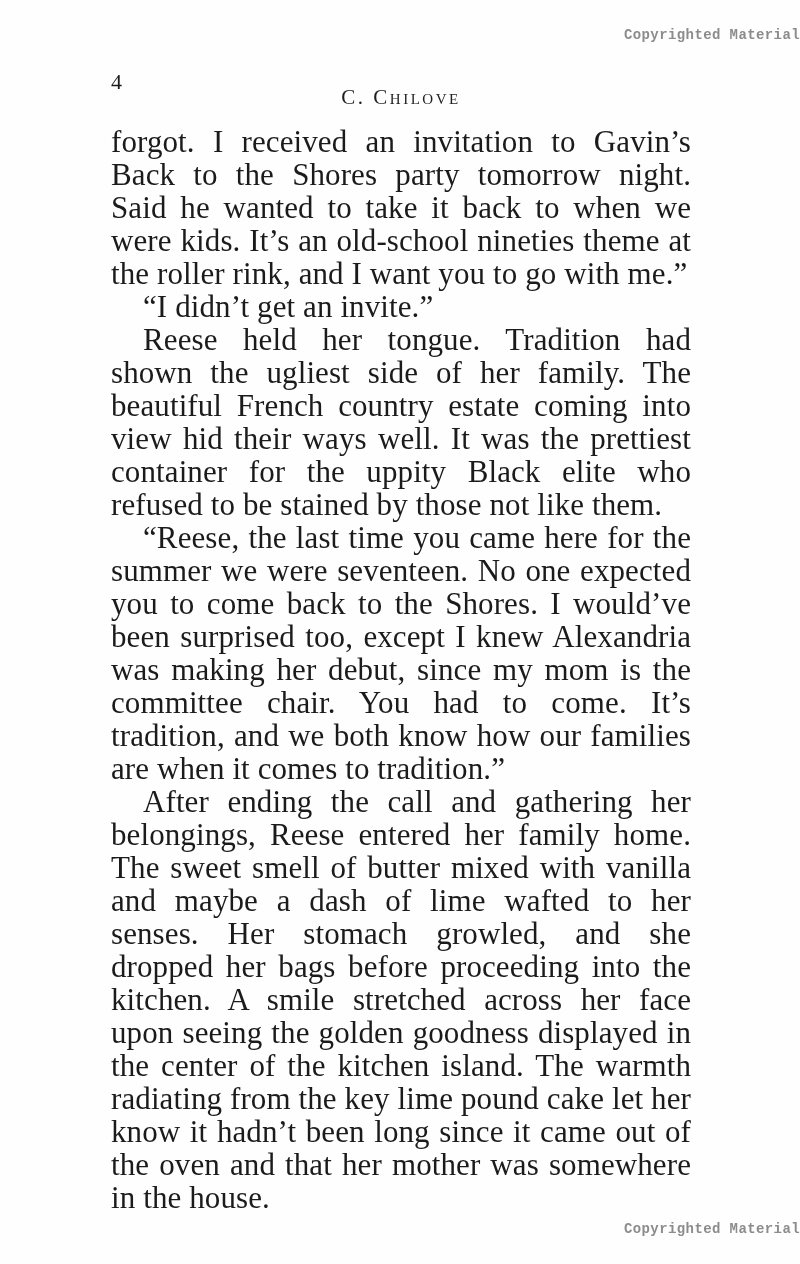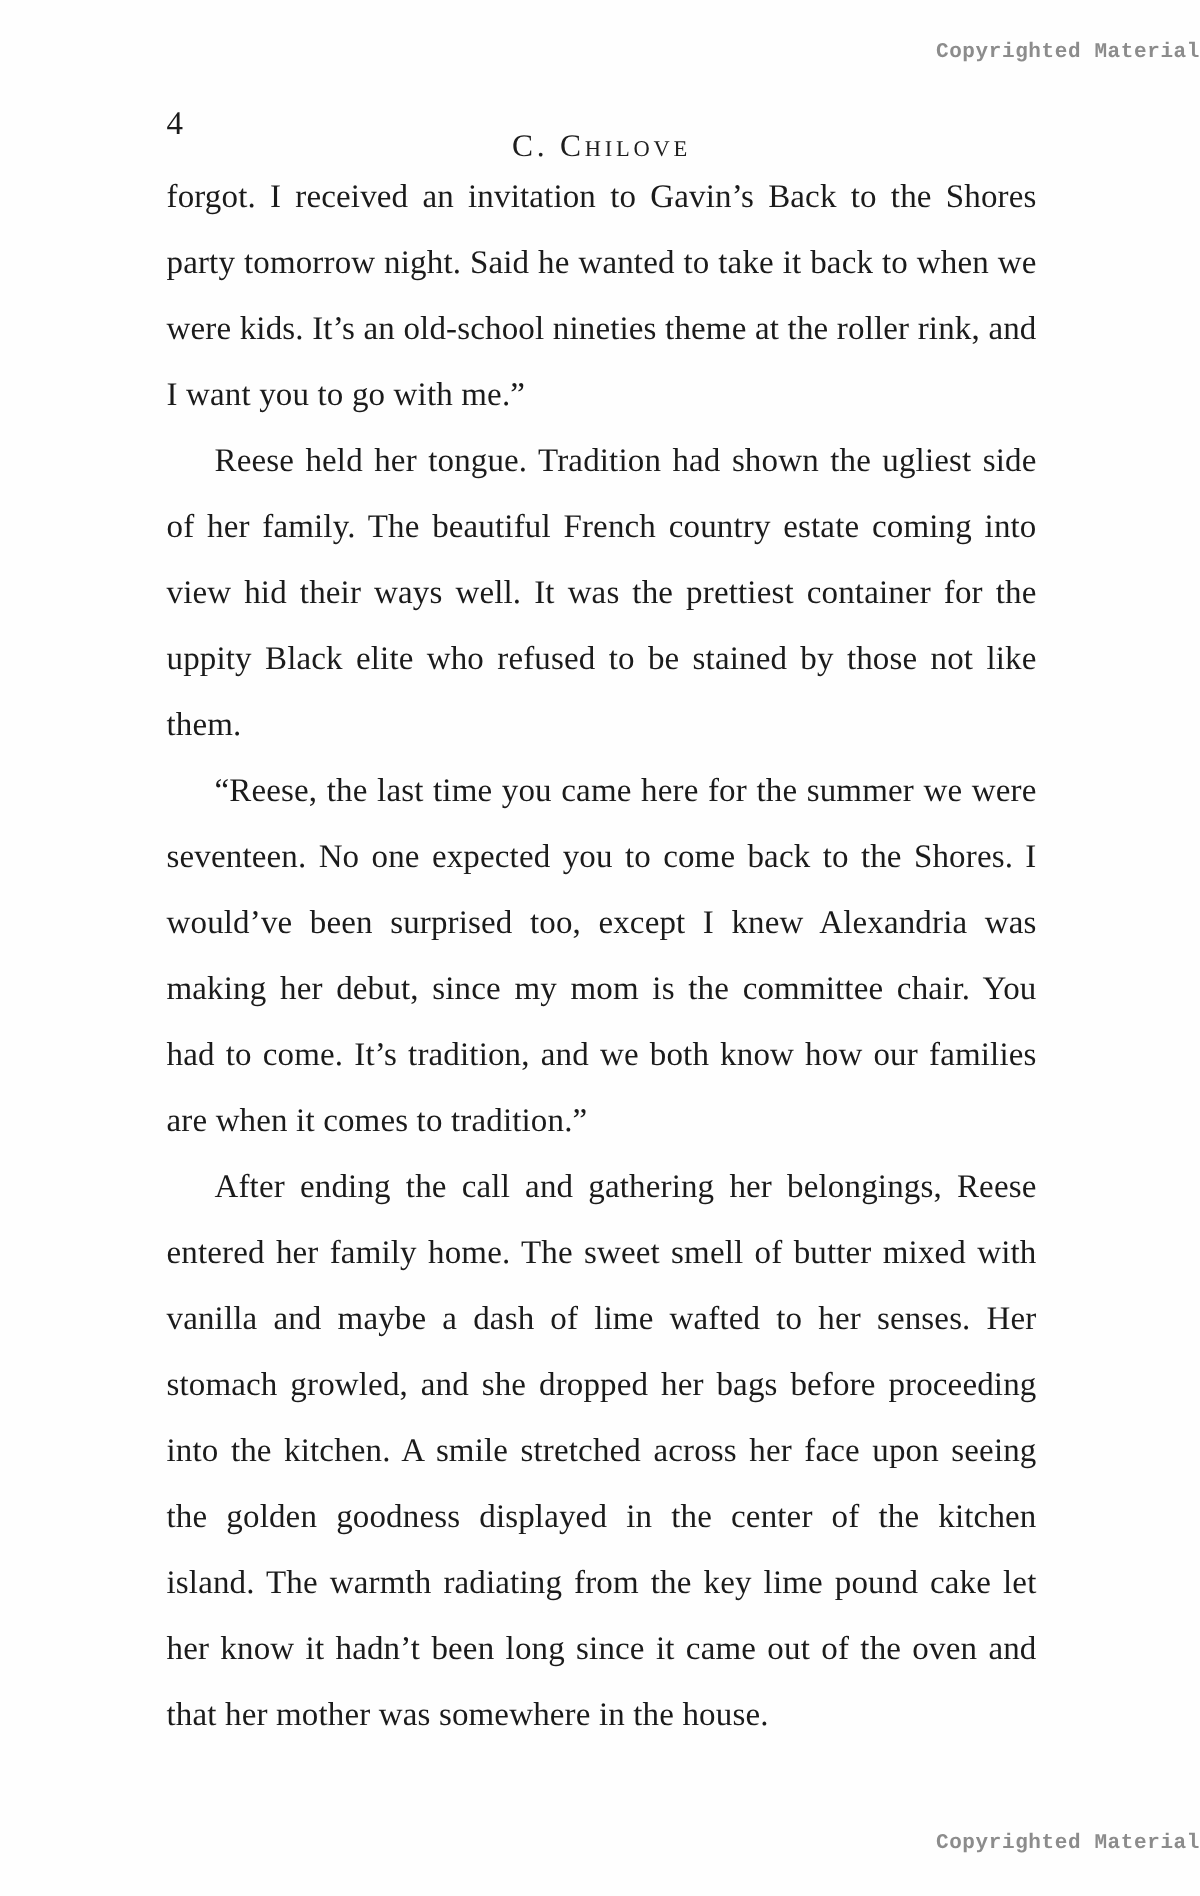--- a/index.html
+++ b/index.html
@@ -52,25 +52,25 @@
     font-size: 21px;
     line-height: 26px;
     font-variant: small-caps;
     letter-spacing: 2.5px;
     color: #1e1e1e;
     margin-top: 15px;
   }
 
   .body-text {
     position: absolute;
-    top: 109px;
+    top: 125px;
     left: 111px;
     width: 580px;
-    font-size: 22px;
-    line-height: 44px;
+    font-size: 31px;
+    line-height: 33px;
     letter-spacing: 0.1px;
   }
   .body-text p {
     margin: 0;
     text-align: justify;
   }
   .body-text p.indent {
     text-indent: 32px;
   }
 </style>
@@ -81,20 +81,21 @@
 
   <div class="copyright top">Copyrighted Material</div>
 
   <div class="page-header">
     <span class="page-number">4</span>
     <span class="running-title">C. Chilove</span>
   </div>
 
   <div class="body-text">
       <p>forgot. I received an invitation to Gavin’s Back to the Shores party tomorrow night. Said he wanted to take it back to when we were kids. It’s an old-school nineties theme at the roller rink, and I want you to go with me.”</p>
+      <p class="indent">“I didn’t get an invite.”</p>
       <p class="indent">Reese held her tongue. Tradition had shown the ugliest side of her family. The beautiful French country estate coming into view hid their ways well. It was the prettiest container for the uppity Black elite who refused to be stained by those not like them.</p>
       <p class="indent">“Reese, the last time you came here for the summer we were seventeen. No one expected you to come back to the Shores. I would’ve been surprised too, except I knew Alexandria was making her debut, since my mom is the committee chair. You had to come. It’s tradition, and we both know how our families are when it comes to tradition.”</p>
       <p class="indent">After ending the call and gathering her belongings, Reese entered her family home. The sweet smell of butter mixed with vanilla and maybe a dash of lime wafted to her senses. Her stomach growled, and she dropped her bags before proceeding into the kitchen. A smile stretched across her face upon seeing the golden goodness displayed in the center of the kitchen island. The warmth radiating from the key lime pound cake let her know it hadn’t been long since it came out of the oven and that her mother was somewhere in the house.</p>
     </div>
 
   <div class="copyright bottom">Copyrighted Material</div>
 
 </div>
 
 </body></html>

